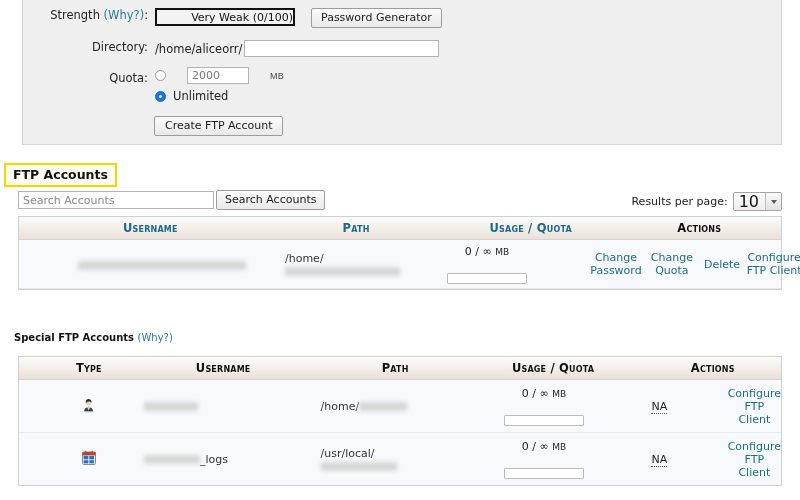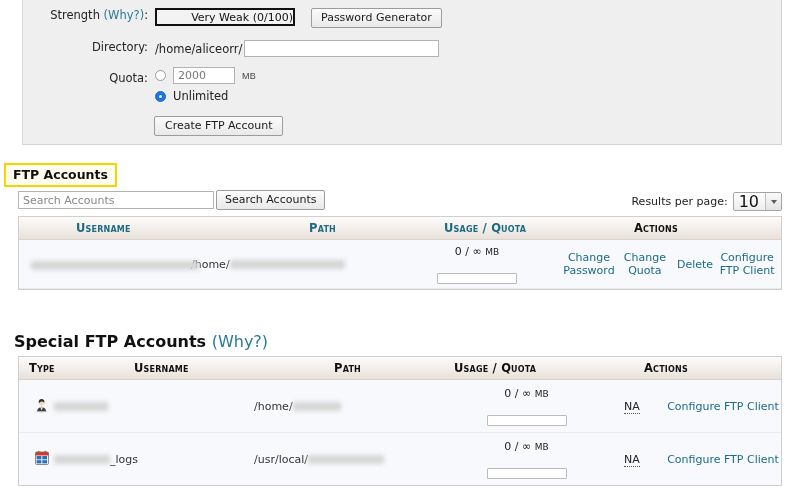--- a/index.html
+++ b/index.html
@@ -153,21 +153,21 @@
     font-family:"DejaVu Sans",sans-serif;
   }
   .th.link{color:#1c6b86;}
   .th.plain{color:#111;}
   .row{
     display:flex;align-items:center;
     background:#f7f9fc;
     min-height:42px;
     border-bottom:1px solid #e6eaf0;
   }
-  .cell{box-sizing:border-box;}
+  .cell{box-sizing:border-box;margin-left:47px;}
 
   .redact{
     display:inline-block;
     background:#d6d6d6;
     color:transparent;
     border-radius:1px;
     filter:blur(2.2px);
     height:9px;
     vertical-align:middle;
   }
@@ -183,21 +183,21 @@
     color:#1c6b86;text-decoration:none;font-size:11px;text-align:center;line-height:13px;
     font-family:"DejaVu Sans",sans-serif;display:block;cursor:pointer;
   }
   .na{
     font-size:11px;color:#222;border-bottom:1px dotted #555;
     font-family:"DejaVu Sans",sans-serif;cursor:help;
   }
 
   .section-title{
     position:absolute;left:14px;top:332px;
-    font-size:16px;font-weight:bold;color:#111;
+    font-size:10px;font-weight:bold;color:#111;
     font-family:"DejaVu Sans",sans-serif;
   }
   .section-title .why{font-weight:normal;color:#2b7a96;text-decoration:none;}
 
   
   .icon-user{
     width:16px;height:16px;position:relative;display:inline-block;
   }
   .icon-log{
     width:16px;height:16px;display:inline-block;
@@ -223,21 +223,21 @@
 
     <div class="form-row" style="left:0px;top:50px;">
       <div class="form-label">Directory:</div>
       <div class="dir-prefix">/home/aliceorr/</div>
       <input class="txt dir-input" type="text" style="margin-left: 2px;" value="">
     </div>
 
     <div class="form-row" style="left:0px;top:77px;">
       <div class="form-label" style="padding-top:4px;">Quota:</div>
       <div style="display:flex;flex-direction:column;gap:5px;">
-        <div style="display:flex;align-items:center;gap:7px;">
+        <div style="display:flex;align-items:center;gap:21px;">
           <span class="radio"></span>
           <input class="txt quota-input" type="text" value="2000" style="">
           <span class="unit">MB</span>
         </div>
         <div style="display:flex;align-items:center;gap:7px;">
           <span class="radio on"></span>
           <span class="radio-label">Unlimited</span>
         </div>
       </div>
     </div>

